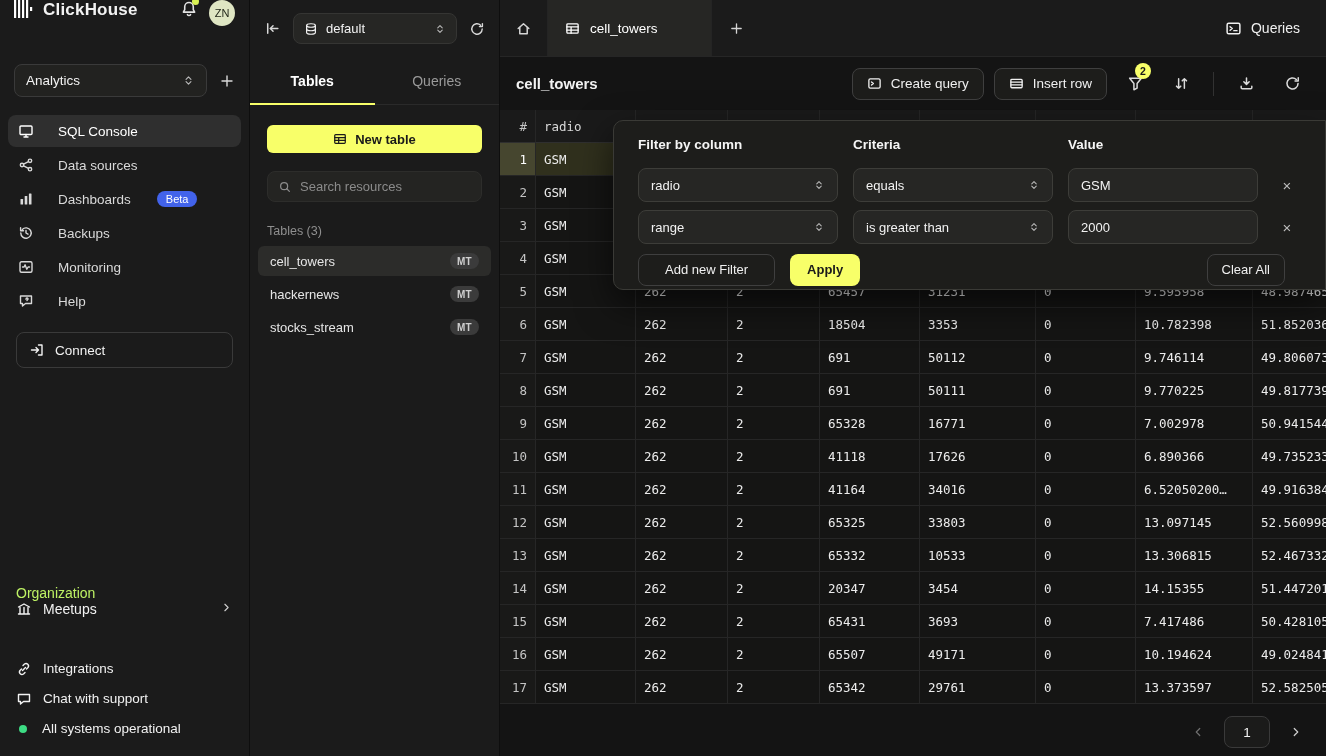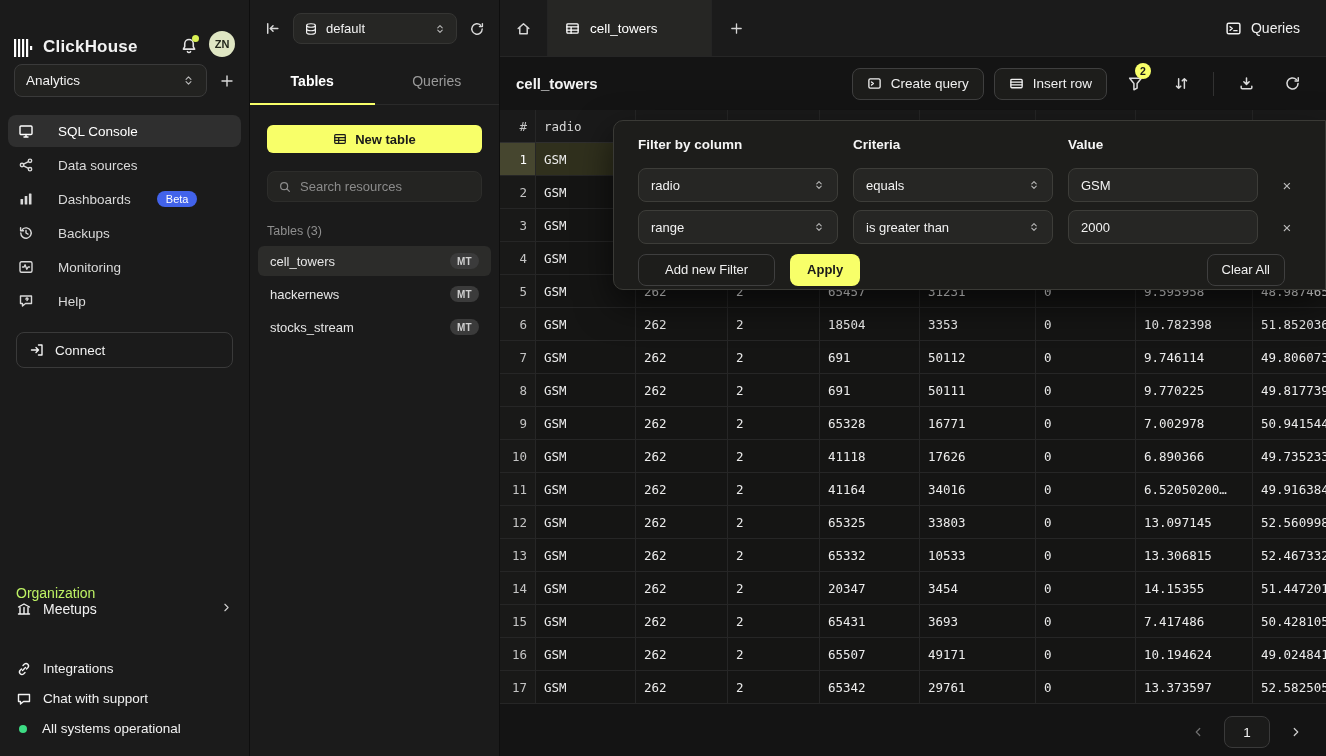--- a/index.html
+++ b/index.html
@@ -10,27 +10,27 @@
   html,body{background:#000}
   .app{position:relative;width:1326px;height:756px;background:var(--bg);color:var(--text);
        font-family:"Liberation Sans",sans-serif;overflow:hidden;font-size:13.5px}
   .ic{flex:none;display:block}
   svg.ic{stroke:currentColor;fill:none;stroke-width:1.4;stroke-linecap:round;stroke-linejoin:round}
   svg.ic.fill{fill:currentColor;stroke:none}
 
   
   .sidebar{position:absolute;left:0;top:0;width:250px;height:756px;background:var(--panel);
            border-right:1px solid #0e0e0e;display:flex;flex-direction:column}
-  .sb-top{display:flex;align-items:flex-end;gap:9px;height:57px;padding:0 14px}
+  .sb-top{display:flex;align-items:flex-start;gap:9px;height:57px;padding:0 14px}
   .brand{font-size:17px;font-weight:bold;letter-spacing:.2px}
   .sb-top .spacer{flex:1}
   .bell-wrap{position:relative;color:#e3e3e3;width:20px;height:20px}
   .bell-dot{position:absolute;top:-2px;right:1px;width:7px;height:7px;border-radius:50%;background:#d9f154}
   .avatar{width:26px;height:26px;border-radius:50%;background:#dfe6c3;color:#23281b;
-          font-size:11px;font-weight:bold;display:flex;align-items:center;justify-content:center}
+          font-size:11px;font-weight:normal;display:flex;align-items:center;justify-content:center}
   .ws-row{display:flex;align-items:center;gap:12px;padding:7px 14px 10px}
   .ws-select{flex:1;height:33px;border:1px solid #3a3a3a;background:#222220;border-radius:8px;
              display:flex;align-items:center;gap:8px;padding:0 11px;font-size:13.5px}
   .ws-select .chev{margin-left:auto;color:#b9b9b9}
   .icon-btn{color:#d9d9d9;display:flex;align-items:center;justify-content:center;cursor:pointer}
   .nav{padding:8px 8px 0;display:flex;flex-direction:column;gap:2px}
   .nav-item{display:flex;align-items:center;gap:24px;height:32px;border-radius:8px;padding:0 10px;
             font-size:13.5px;color:#d9d9d9;cursor:pointer}
   .nav-item.active{background:#2f2f2f;color:#fff}
   .badge-beta{background:#4263eb;color:#fff;font-size:11px;padding:2px 9px;border-radius:10px;margin-left:2px}

